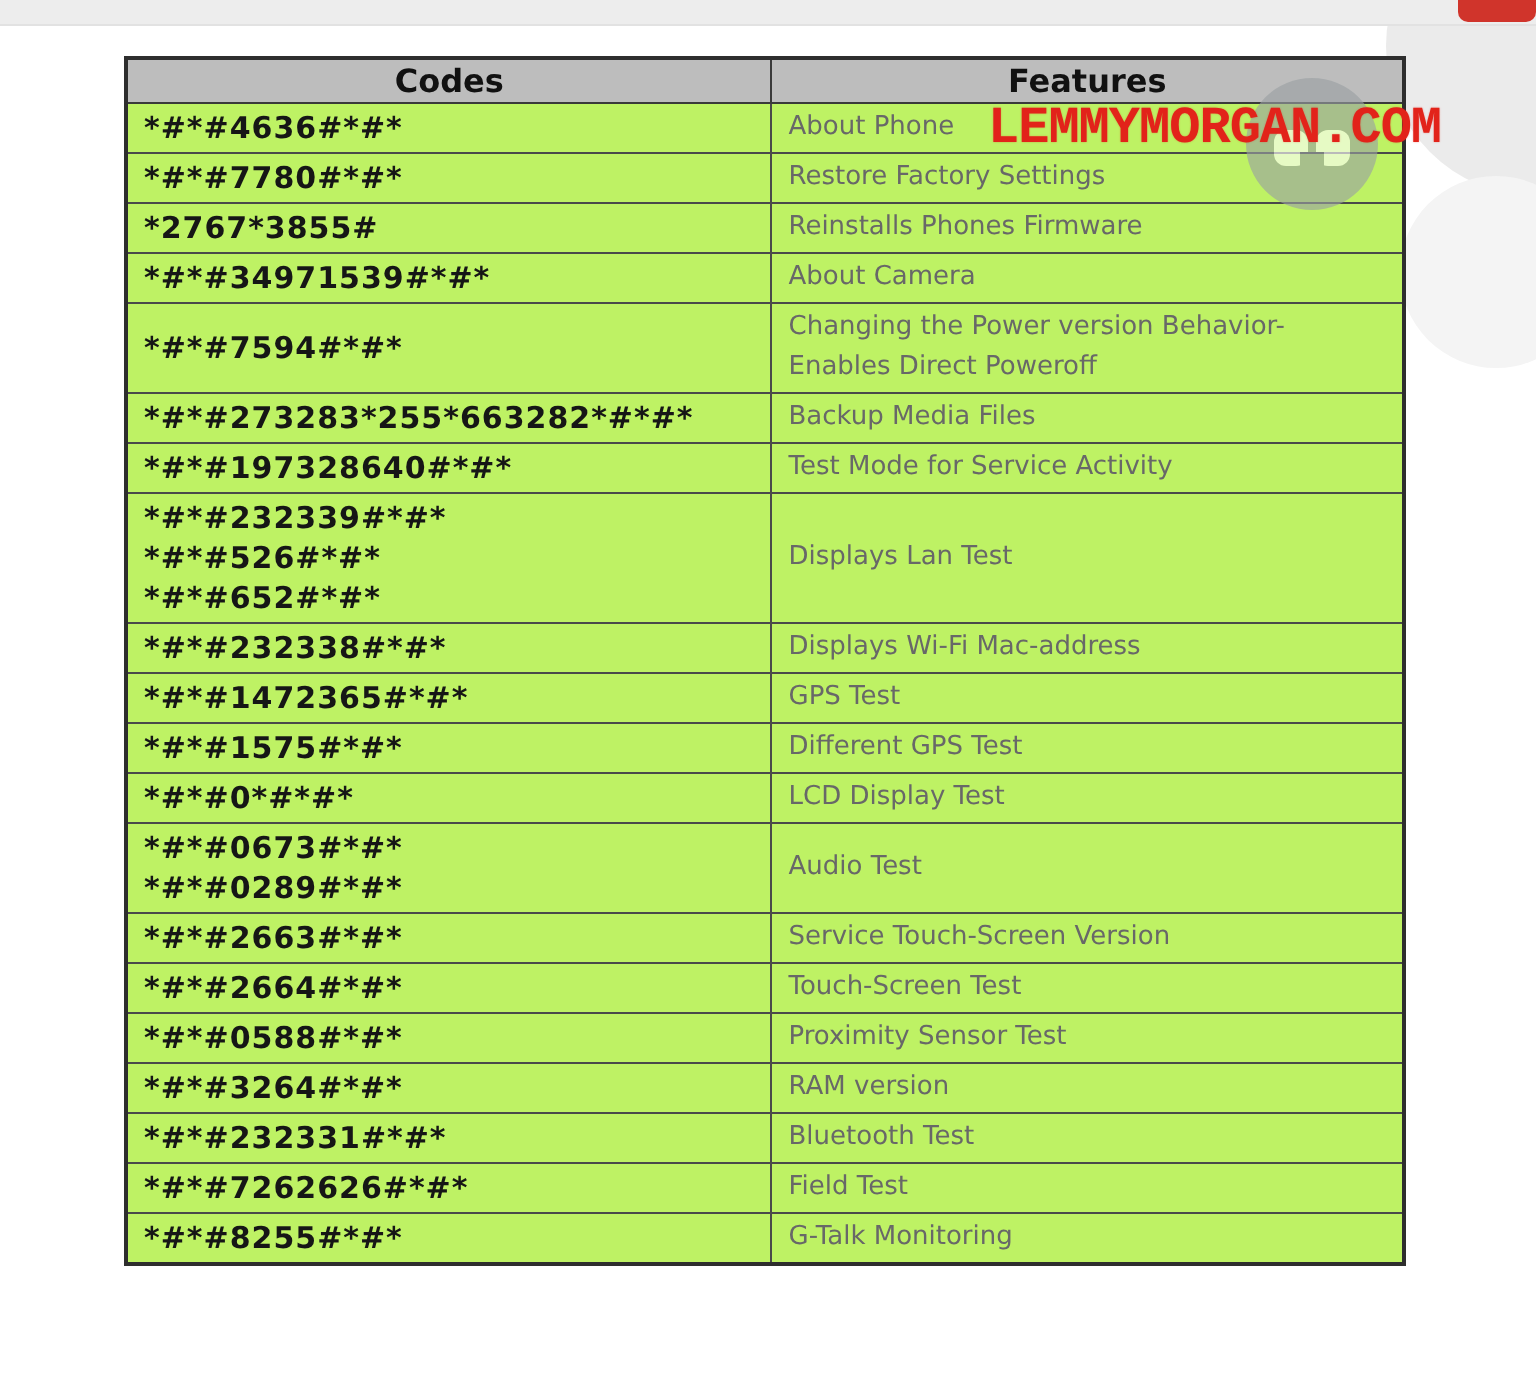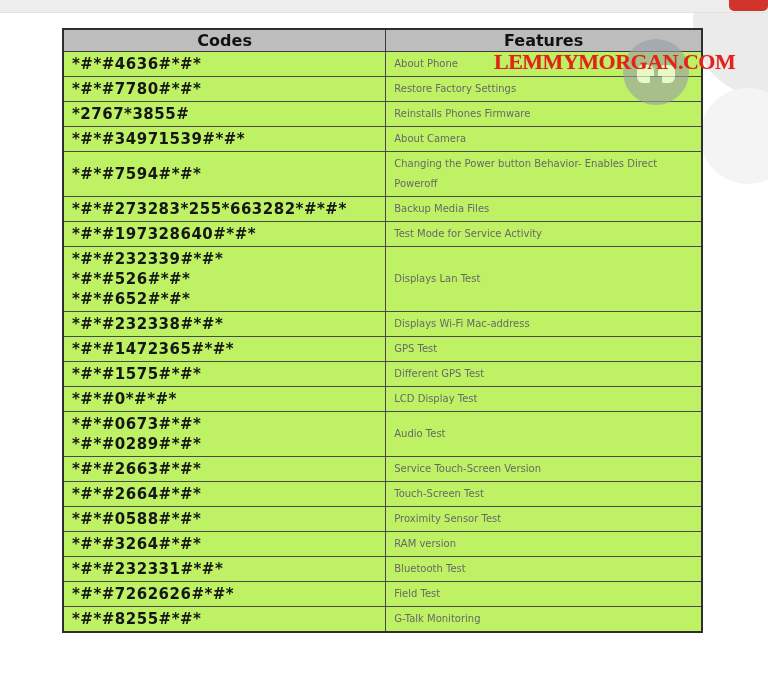--- a/index.html
+++ b/index.html
@@ -71,42 +71,42 @@
   .code-line {
     color: #161616;
     font-size: 15px;
     font-weight: bold;
     letter-spacing: 0.5px;
     line-height: 20px;
     white-space: nowrap;
   }
   td.feature-cell {
     color: #686868;
-    font-size: 10px;
+    font-size: 13px;
     line-height: 20px;
   }
 
   
   .badge {
     position: absolute; left: 622px; top: 38px;
     width: 68px; height: 68px;
     z-index: 3;
     opacity: 0.62;
   }
 
   
   .watermark {
     position: absolute; left: 494px; top: 49px;
     z-index: 5;
-    font-size: 22px;
+    font-size: 26px;
     font-weight: 800;
     letter-spacing: -0.5px;
     color: #e2231a;
     white-space: nowrap;
-    font-family: Liberation Serif, serif;
+    font-family: Liberation Mono, monospace;
     text-shadow: 0 0 1px rgba(226,35,26,0.4);
   }
 </style>
 </head>
 <body>
 
 <div class="page">
 
   <div class="bg-circle-1"></div>
   <div class="bg-circle-2"></div>
@@ -142,21 +142,21 @@
         <tr>
           <td class="code-cell">
             <div class="code-line">*#*#34971539#*#*</div>
           </td>
           <td class="feature-cell">About Camera</td>
         </tr>
         <tr>
           <td class="code-cell">
             <div class="code-line">*#*#7594#*#*</div>
           </td>
-          <td class="feature-cell">Changing the Power button Behavior- Enables Direct Poweroff</td>
+          <td class="feature-cell">Changing the Power version Behavior- Enables Direct Poweroff</td>
         </tr>
         <tr>
           <td class="code-cell">
             <div class="code-line">*#*#273283*255*663282*#*#*</div>
           </td>
           <td class="feature-cell">Backup Media Files</td>
         </tr>
         <tr>
           <td class="code-cell">
             <div class="code-line">*#*#197328640#*#*</div>

